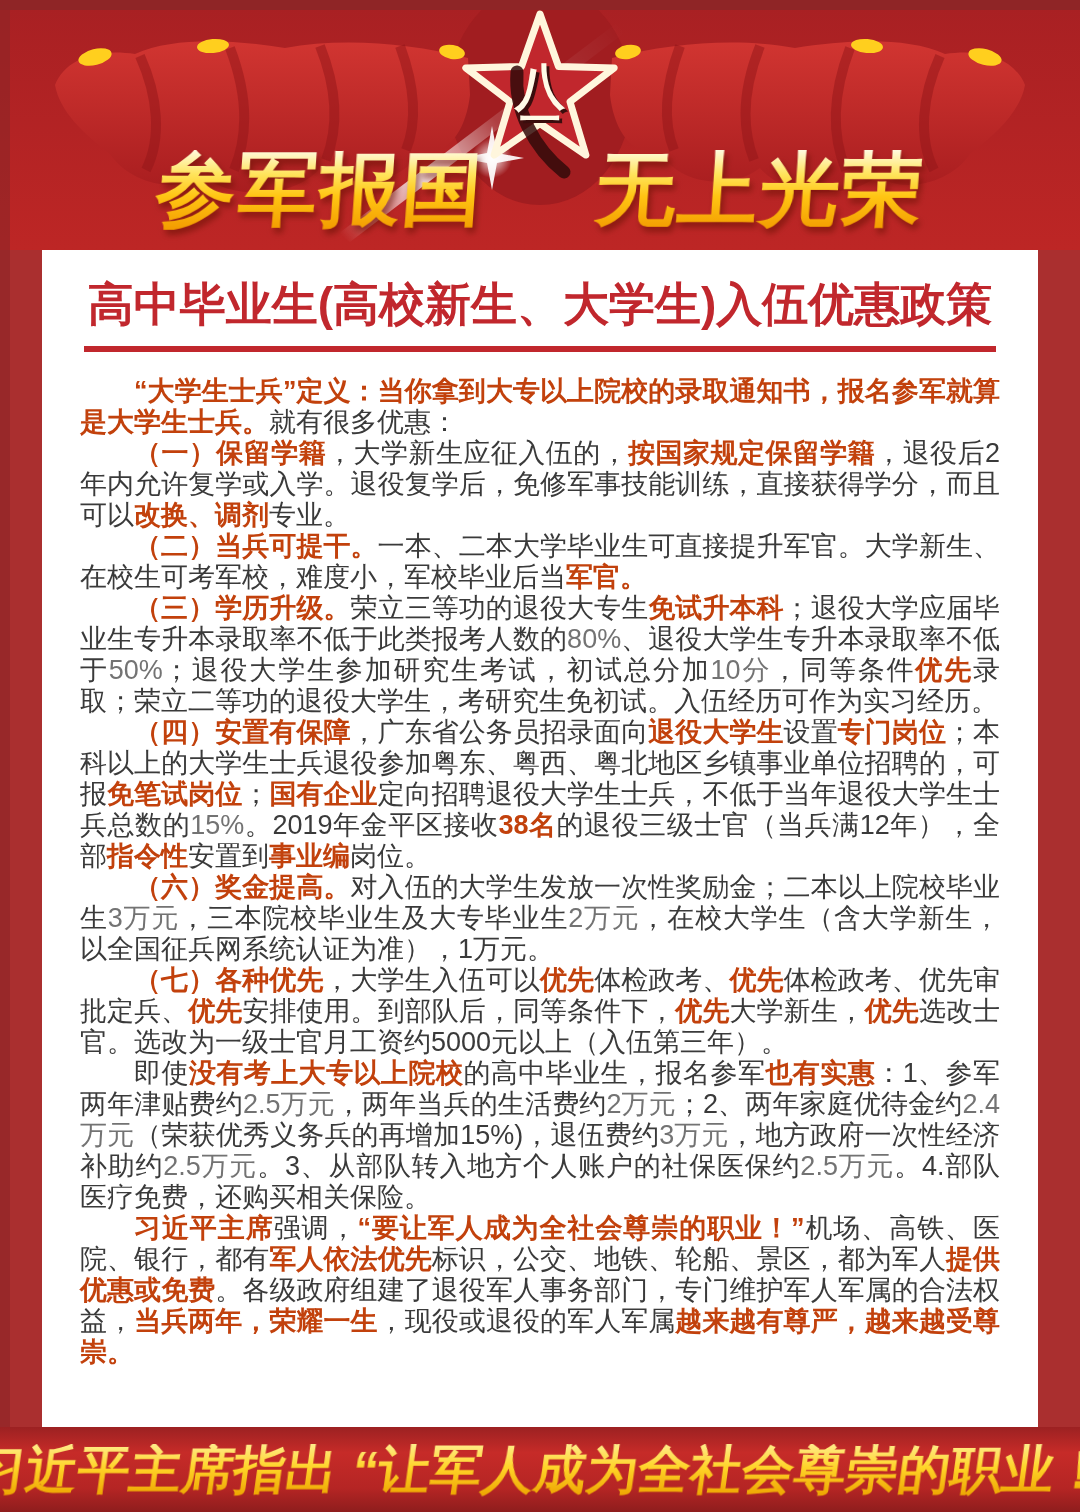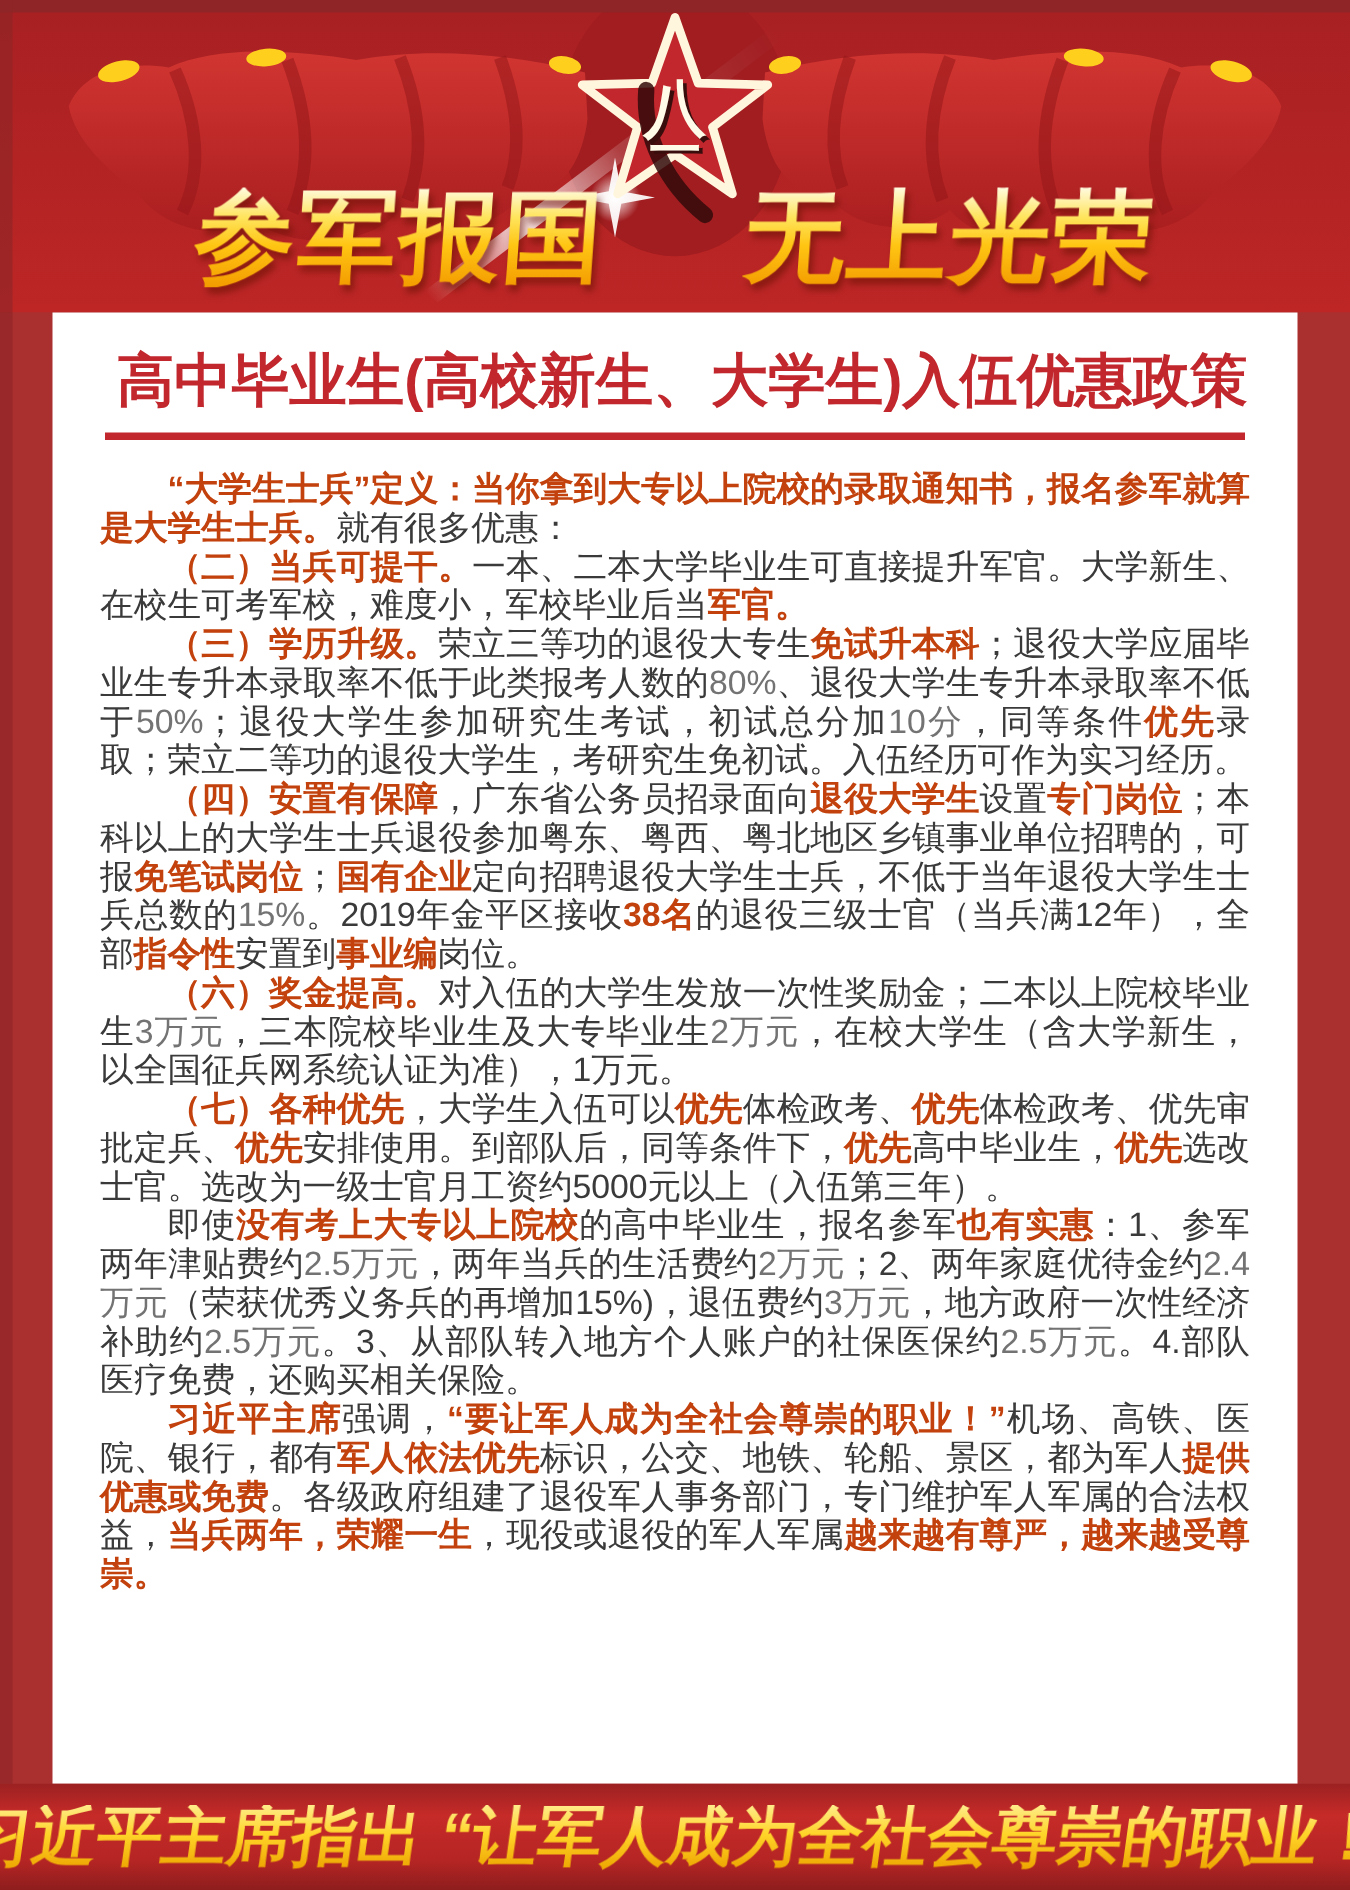--- a/index.html
+++ b/index.html
@@ -29,21 +29,21 @@
   
   .edge{position:absolute;background:#8f2526;pointer-events:none;}
   .edge-top{top:0;left:0;right:0;height:10px;}
   .edge-left{top:0;left:0;bottom:85px;width:10px;opacity:.65;}
   
   .panel{
     position:absolute;left:42px;right:42px;top:250px;bottom:85px;
     background:#ffffff;
   }
   .page-title{
-    margin:28px 40px 0;text-align:right;
+    margin:28px 40px 0;text-align:center;
     color:#c1272d;font-size:46px;font-weight:bold;line-height:1.15;
     letter-spacing:0px;white-space:nowrap;
   }
   .title-rule{margin:15px 42px 0;height:6px;background:#c1272d;}
   .paras{
     margin:24px 38px 0;
     font-size:27px;line-height:31px;color:#3a3a3a;
     text-align:justify;
   }
   .paras p{margin:0;text-indent:2em;}
@@ -154,25 +154,26 @@
       <span>参军报国</span>
       <span>无上光荣</span>
     </div>
   </div>
 
   <div class="panel">
     <h1 class="page-title">高中毕业生(高校新生、大学生)入伍优惠政策</h1>
     <div class="title-rule"></div>
     <div class="paras">
         <p><span class="rb">“大学生士兵”定义：当你拿到大专以上院校的录取通知书，报名参军就算是大学生士兵。</span><span class="rn">就有很多优惠：</span></p>
+        <p><span class="rb">（一）保留学籍</span><span class="rn">，大学新生应征入伍的，</span><span class="rb">按国家规定保留学籍</span><span class="rn">，退役后2年内允许复学或入学。退役复学后，免修军事技能训练，直接获得学分，而且可以</span><span class="rb">改换、调剂</span><span class="rn">专业。</span></p>
         <p><span class="rb">（二）当兵可提干。</span><span class="rn">一本、二本大学毕业生可直接提升军官。大学新生、在校生可考军校，难度小，军校毕业后当</span><span class="rb">军官。</span></p>
         <p><span class="rb">（三）学历升级。</span><span class="rn">荣立三等功的退役大专生</span><span class="rb">免试升本科</span><span class="rn">；退役大学应届毕业生专升本录取率不低于此类报考人数的</span><span class="rr">80%</span><span class="rn">、退役大学生专升本录取率不低于</span><span class="rr">50%</span><span class="rn">；退役大学生参加研究生考试，初试总分加</span><span class="rr">10分</span><span class="rn">，同等条件</span><span class="rb">优先</span><span class="rn">录取；荣立二等功的退役大学生，考研究生免初试。入伍经历可作为实习经历。</span></p>
         <p><span class="rb">（四）安置有保障</span><span class="rn">，广东省公务员招录面向</span><span class="rb">退役大学生</span><span class="rn">设置</span><span class="rb">专门岗位</span><span class="rn">；本科以上的大学生士兵退役参加粤东、粤西、粤北地区乡镇事业单位招聘的，可报</span><span class="rb">免笔试岗位</span><span class="rn">；</span><span class="rb">国有企业</span><span class="rn">定向招聘退役大学生士兵，不低于当年退役大学生士兵总数的</span><span class="rr">15%</span><span class="rn">。2019年金平区接收</span><span class="rb">38名</span><span class="rn">的退役三级士官（当兵满12年），全部</span><span class="rb">指令性</span><span class="rn">安置到</span><span class="rb">事业编</span><span class="rn">岗位。</span></p>
         <p><span class="rb">（六）奖金提高。</span><span class="rn">对入伍的大学生发放一次性奖励金；二本以上院校毕业生</span><span class="rr">3万元</span><span class="rn">，三本院校毕业生及大专毕业生</span><span class="rr">2万元</span><span class="rn">，在校大学生（含大学新生，以全国征兵网系统认证为准），1万元。</span></p>
-        <p><span class="rb">（七）各种优先</span><span class="rn">，大学生入伍可以</span><span class="rb">优先</span><span class="rn">体检政考、</span><span class="rb">优先</span><span class="rn">体检政考、优先审批定兵、</span><span class="rb">优先</span><span class="rn">安排使用。到部队后，同等条件下，</span><span class="rb">优先</span><span class="rn">高中毕业生，</span><span class="rb">优先</span><span class="rn">选改士官。选改为一级士官月工资约5000元以上（入伍第三年）。</span></p>
+        <p><span class="rb">（七）各种优先</span><span class="rn">，大学生入伍可以</span><span class="rb">优先</span><span class="rn">体检政考、</span><span class="rb">优先</span><span class="rn">体检政考、优先审批定兵、</span><span class="rb">优先</span><span class="rn">安排使用。到部队后，同等条件下，</span><span class="rb">优先</span><span class="rn">大学新生，</span><span class="rb">优先</span><span class="rn">选改士官。选改为一级士官月工资约5000元以上（入伍第三年）。</span></p>
         <p><span class="rn">即使</span><span class="rb">没有考上大专以上院校</span><span class="rn">的高中毕业生，报名参军</span><span class="rb">也有实惠</span><span class="rn">：1、参军两年津贴费约</span><span class="rr">2.5万元</span><span class="rn">，两年当兵的生活费约</span><span class="rr">2万元</span><span class="rn">；2、两年家庭优待金约</span><span class="rr">2.4万元</span><span class="rn">（荣获优秀义务兵的再增加15%)，退伍费约</span><span class="rr">3万元</span><span class="rn">，地方政府一次性经济补助约</span><span class="rr">2.5万元</span><span class="rn">。3、从部队转入地方个人账户的社保医保约</span><span class="rr">2.5万元</span><span class="rn">。4.部队医疗免费，还购买相关保险。</span></p>
         <p><span class="rb">习近平主席</span><span class="rn">强调，</span><span class="rb">“要让军人成为全社会尊崇的职业！”</span><span class="rn">机场、高铁、医院、银行，都有</span><span class="rb">军人依法优先</span><span class="rn">标识，公交、地铁、轮船、景区，都为军人</span><span class="rb">提供优惠或免费</span><span class="rn">。各级政府组建了退役军人事务部门，专门维护军人军属的合法权益，</span><span class="rb">当兵两年，荣耀一生</span><span class="rn">，现役或退役的军人军属</span><span class="rb">越来越有尊严，越来越受尊崇。</span></p>
       </div>
   </div>
 
   <div class="footer">
     <div class="footer-slogan">习近平主席指出 “让军人成为全社会尊崇的职业！</div>
   </div>
 
   <div class="edge edge-top"></div>

